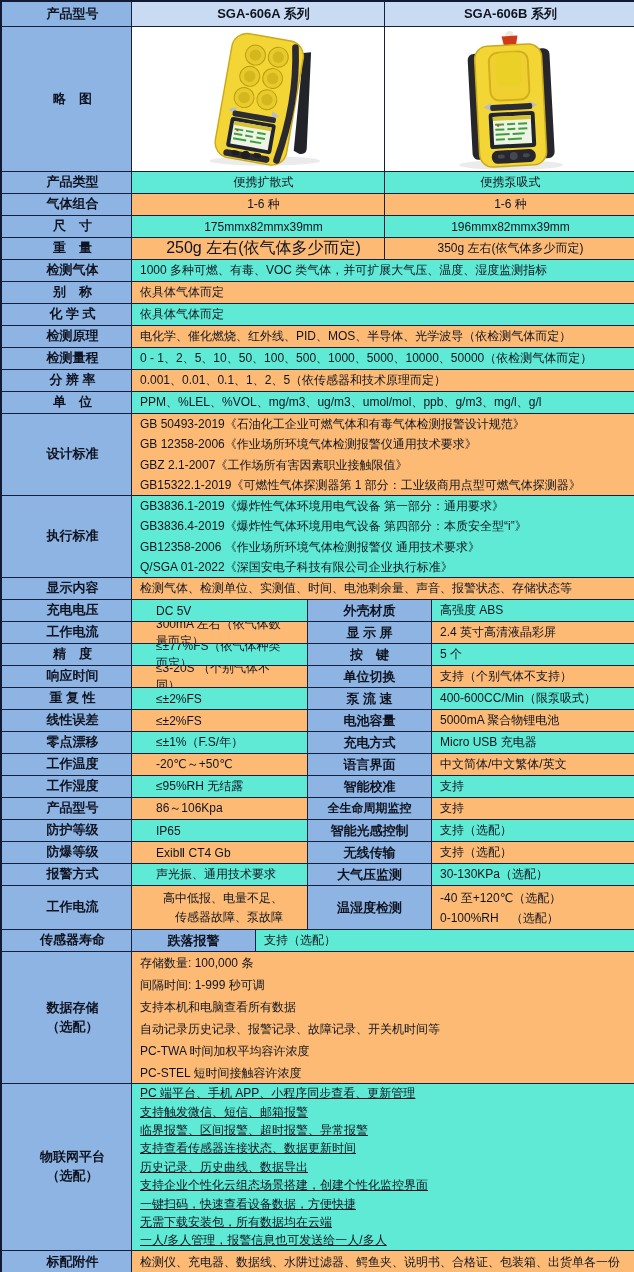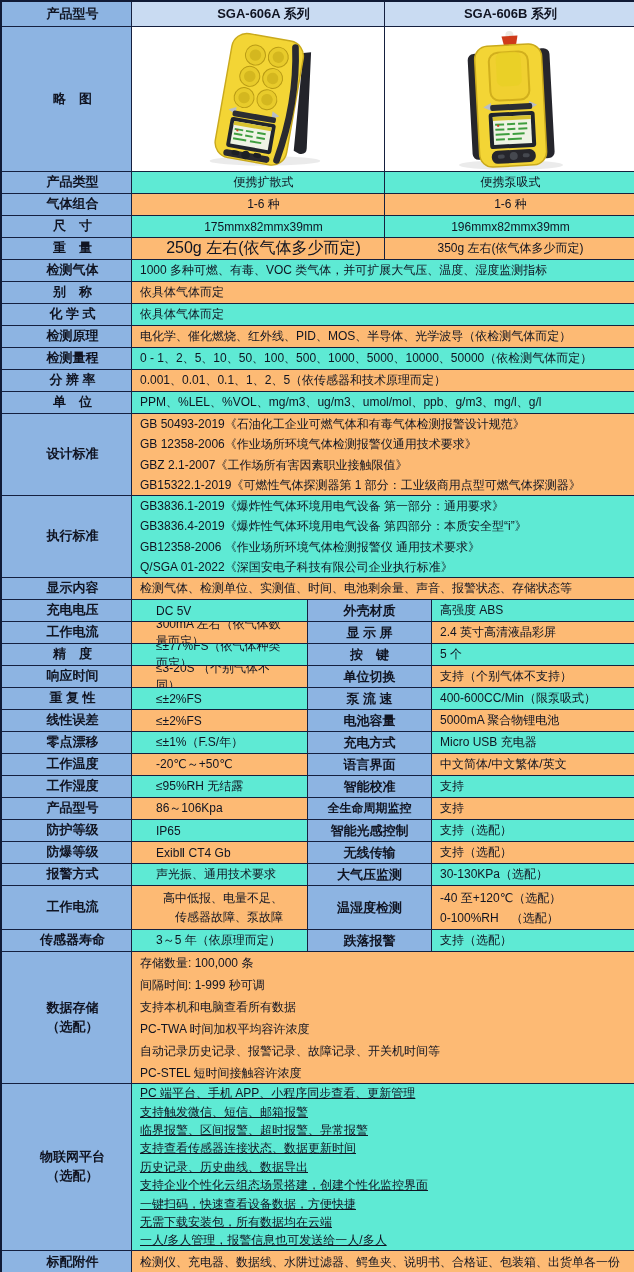--- a/index.html
+++ b/index.html
@@ -305,36 +305,35 @@
     <div class="cell q1 s1 wrap">高中低报、电量不足、传感器故障、泵故障</div>
     <div class="cell mid">温湿度检测</div>
     <div class="cell q3 s1 twoline">
       <div>-40 至+120℃（选配）</div>
       <div>0-100%RH　（选配）</div>
     </div>
   </div>
 
   <div class="row h22">
     <div class="cell lab">传感器寿命</div>
-    <div class="cell q1 s0">3～5 年（依原理而定）</div>
     <div class="cell mid">跌落报警</div>
     <div class="cell q3 s0">支持（选配）</div>
   </div>
 
   <div class="row h132">
     <div class="cell lab">
       <div>数据存储</div>
       <div>（选配）</div>
     </div>
     <div class="cell val ml lh22 s1">
       <div>存储数量: 100,000 条</div>
       <div>间隔时间: 1-999 秒可调</div>
       <div>支持本机和电脑查看所有数据</div>
+      <div>自动记录历史记录、报警记录、故障记录、开关机时间等</div>
       <div>PC-TWA 时间加权平均容许浓度</div>
-      <div>自动记录历史记录、报警记录、故障记录、开关机时间等</div>
       <div>PC-STEL 短时间接触容许浓度</div>
     </div>
   </div>
 
   <div class="row h167">
     <div class="cell lab">
       <div>物联网平台</div>
       <div>（选配）</div>
     </div>
     <div class="cell val ml lh18 s0">

